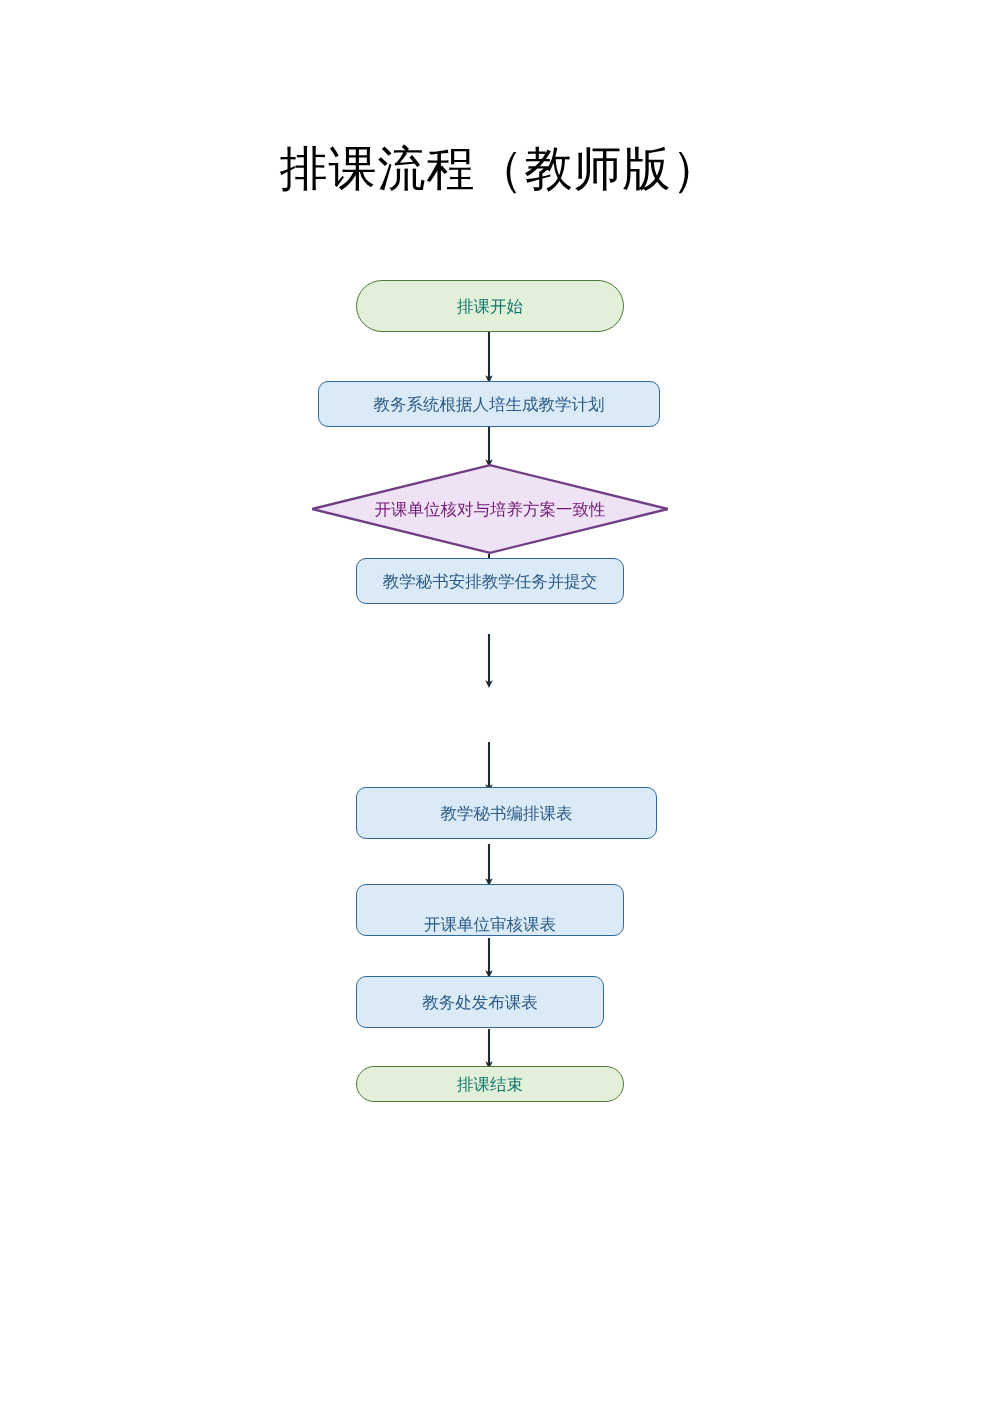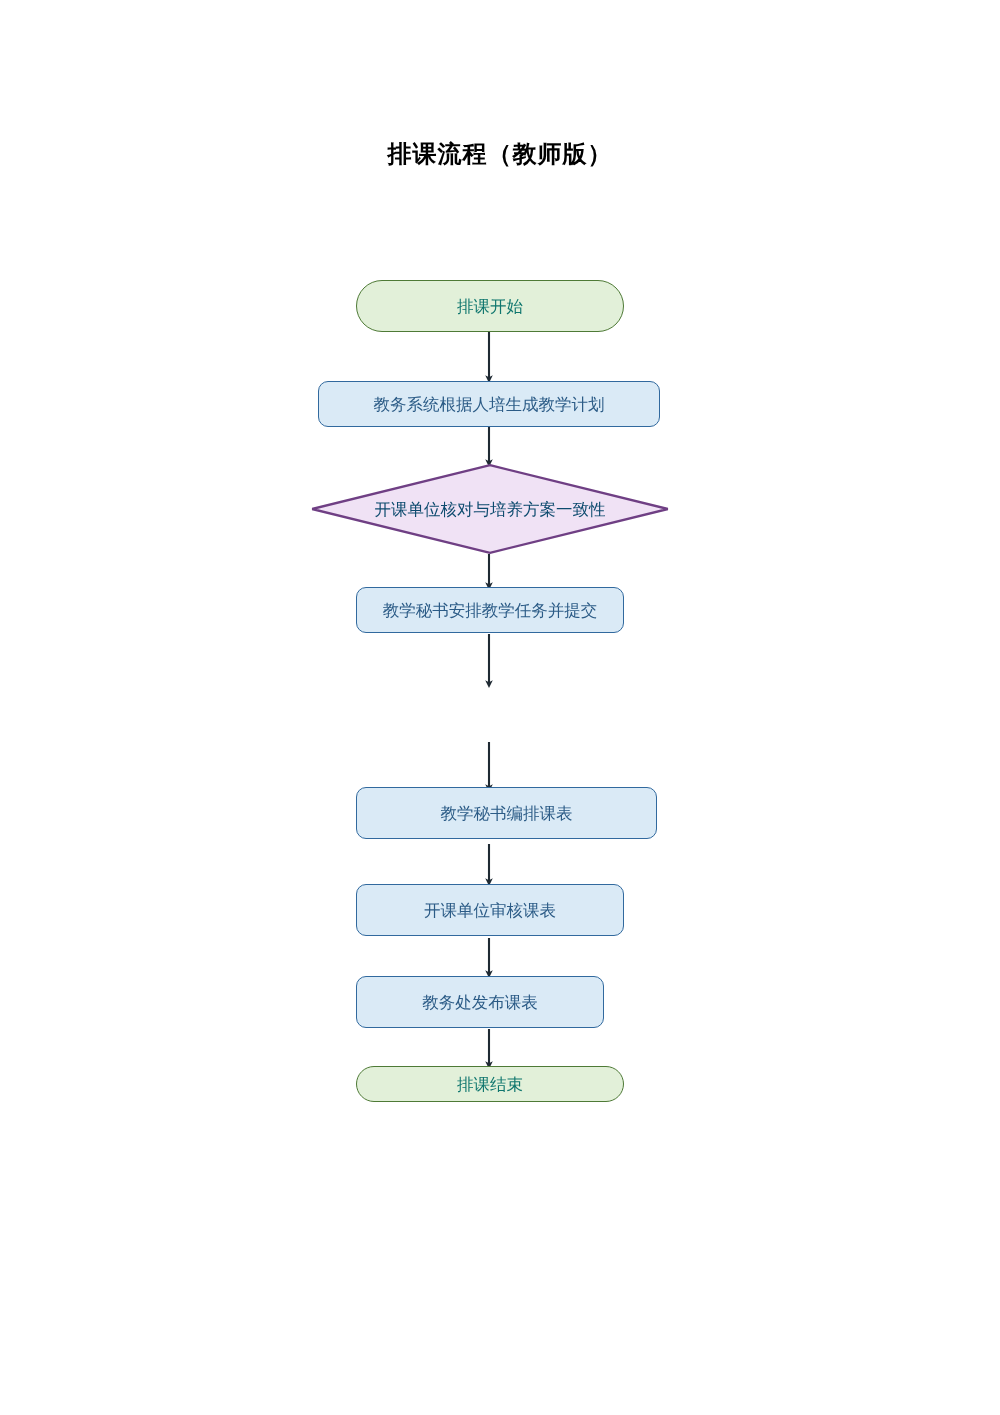--- a/index.html
+++ b/index.html
@@ -19,22 +19,22 @@
     inset: 0;
     background: #ffffff;
   }
   #title {
     position: absolute;
     left: 0;
     top: 140px;
     width: 1000px;
     text-align: center;
     font-family: "Liberation Serif", "DejaVu Serif", serif;
-    font-weight: bold;
-    font-size: 24px;
+    font-weight: normal;
+    font-size: 48px;
     letter-spacing: 1px;
     color: #000000;
     line-height: 1.2;
   }
   #flow {
     position: absolute;
     left: 0;
     top: 0;
     width: 1000px;
     height: 1415px;
@@ -57,21 +57,21 @@
   }
   .node-process {
     background: #daeaf6;
     border: 1.6px solid #31699e;
     border-radius: 10px;
     color: #2b5b86;
   }
   .node-decision {
     background: transparent;
     border: none;
-    color: #0c4a6e;
+    color: #701a75;
   }
   .diamond-shape {
     position: absolute;
     left: 0;
     top: 0;
     width: 100%;
     height: 100%;
   }
   .decision-label {
     position: relative;
@@ -118,30 +118,30 @@
       <span>教务系统根据人培生成教学计划</span>
     </div>
 
     <div class="node node-decision" style="left:311px; top:464px; width:358px; height:90px;">
       <svg class="diamond-shape" viewBox="0 0 358 90" preserveAspectRatio="none" aria-hidden="true">
         <polygon points="179,1.2 356.8,45 179,88.8 1.2,45" fill="#f0e2f5" stroke="#6f3f84" stroke-width="2.4"></polygon>
       </svg>
       <span class="decision-label">开课单位核对与培养方案一致性</span>
     </div>
 
-    <div class="node node-process" style="left:356px; top:587px; width:268px; height:46px;justify-content:center;">
+    <div class="node node-process" style="left:356px; top:558px; width:268px; height:46px;justify-content:center;">
       <span>教学秘书安排教学任务并提交</span>
     </div>
 
 
     <div class="node node-process" style="left:356px; top:787px; width:301px; height:52px;">
       <span>教学秘书编排课表</span>
     </div>
 
-    <div class="node node-process" style="left:356px; top:884px; width:268px; height:52px;">
+    <div class="node node-process" style="left:356px; top:884px; width:268px; height:52px;align-items:flex-end;">
       <span>开课单位审核课表</span>
     </div>
 
     <div class="node node-process" style="left:356px; top:976px; width:248px; height:52px;">
       <span>教务处发布课表</span>
     </div>
 
     <div class="node node-terminator" style="left:356px; top:1066px; width:268px; height:36px;">
       <span>排课结束</span>
     </div>

